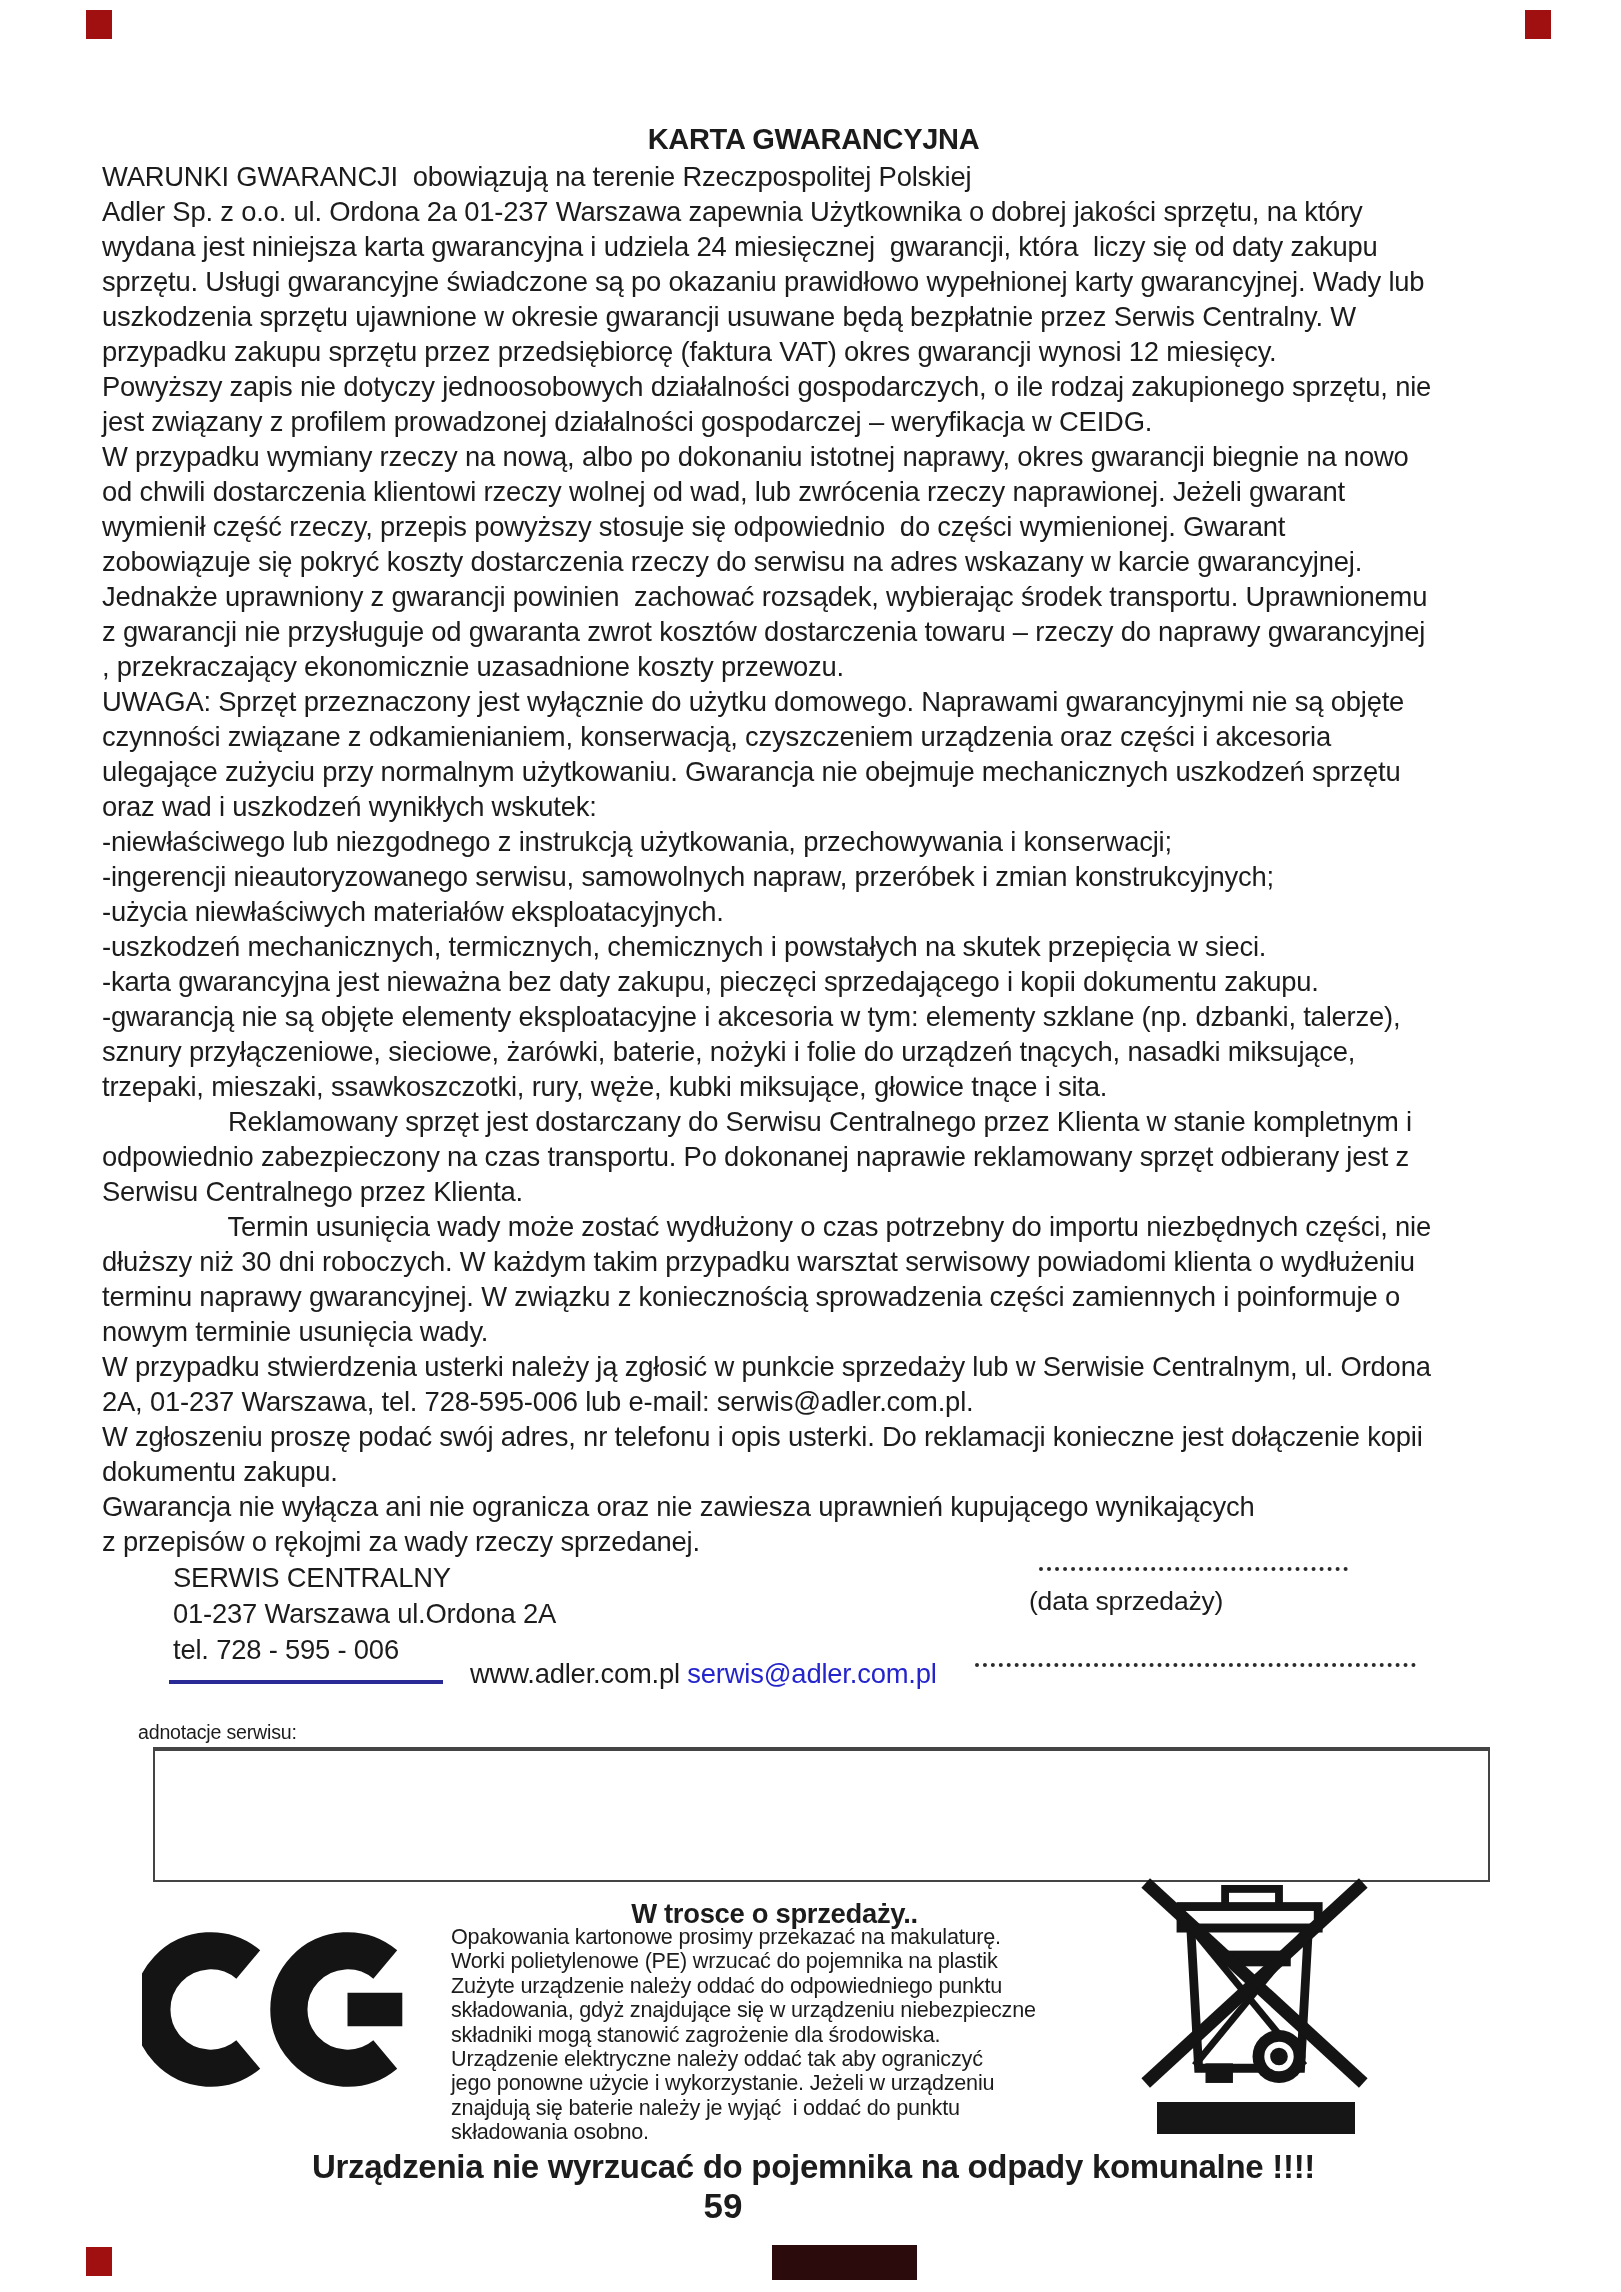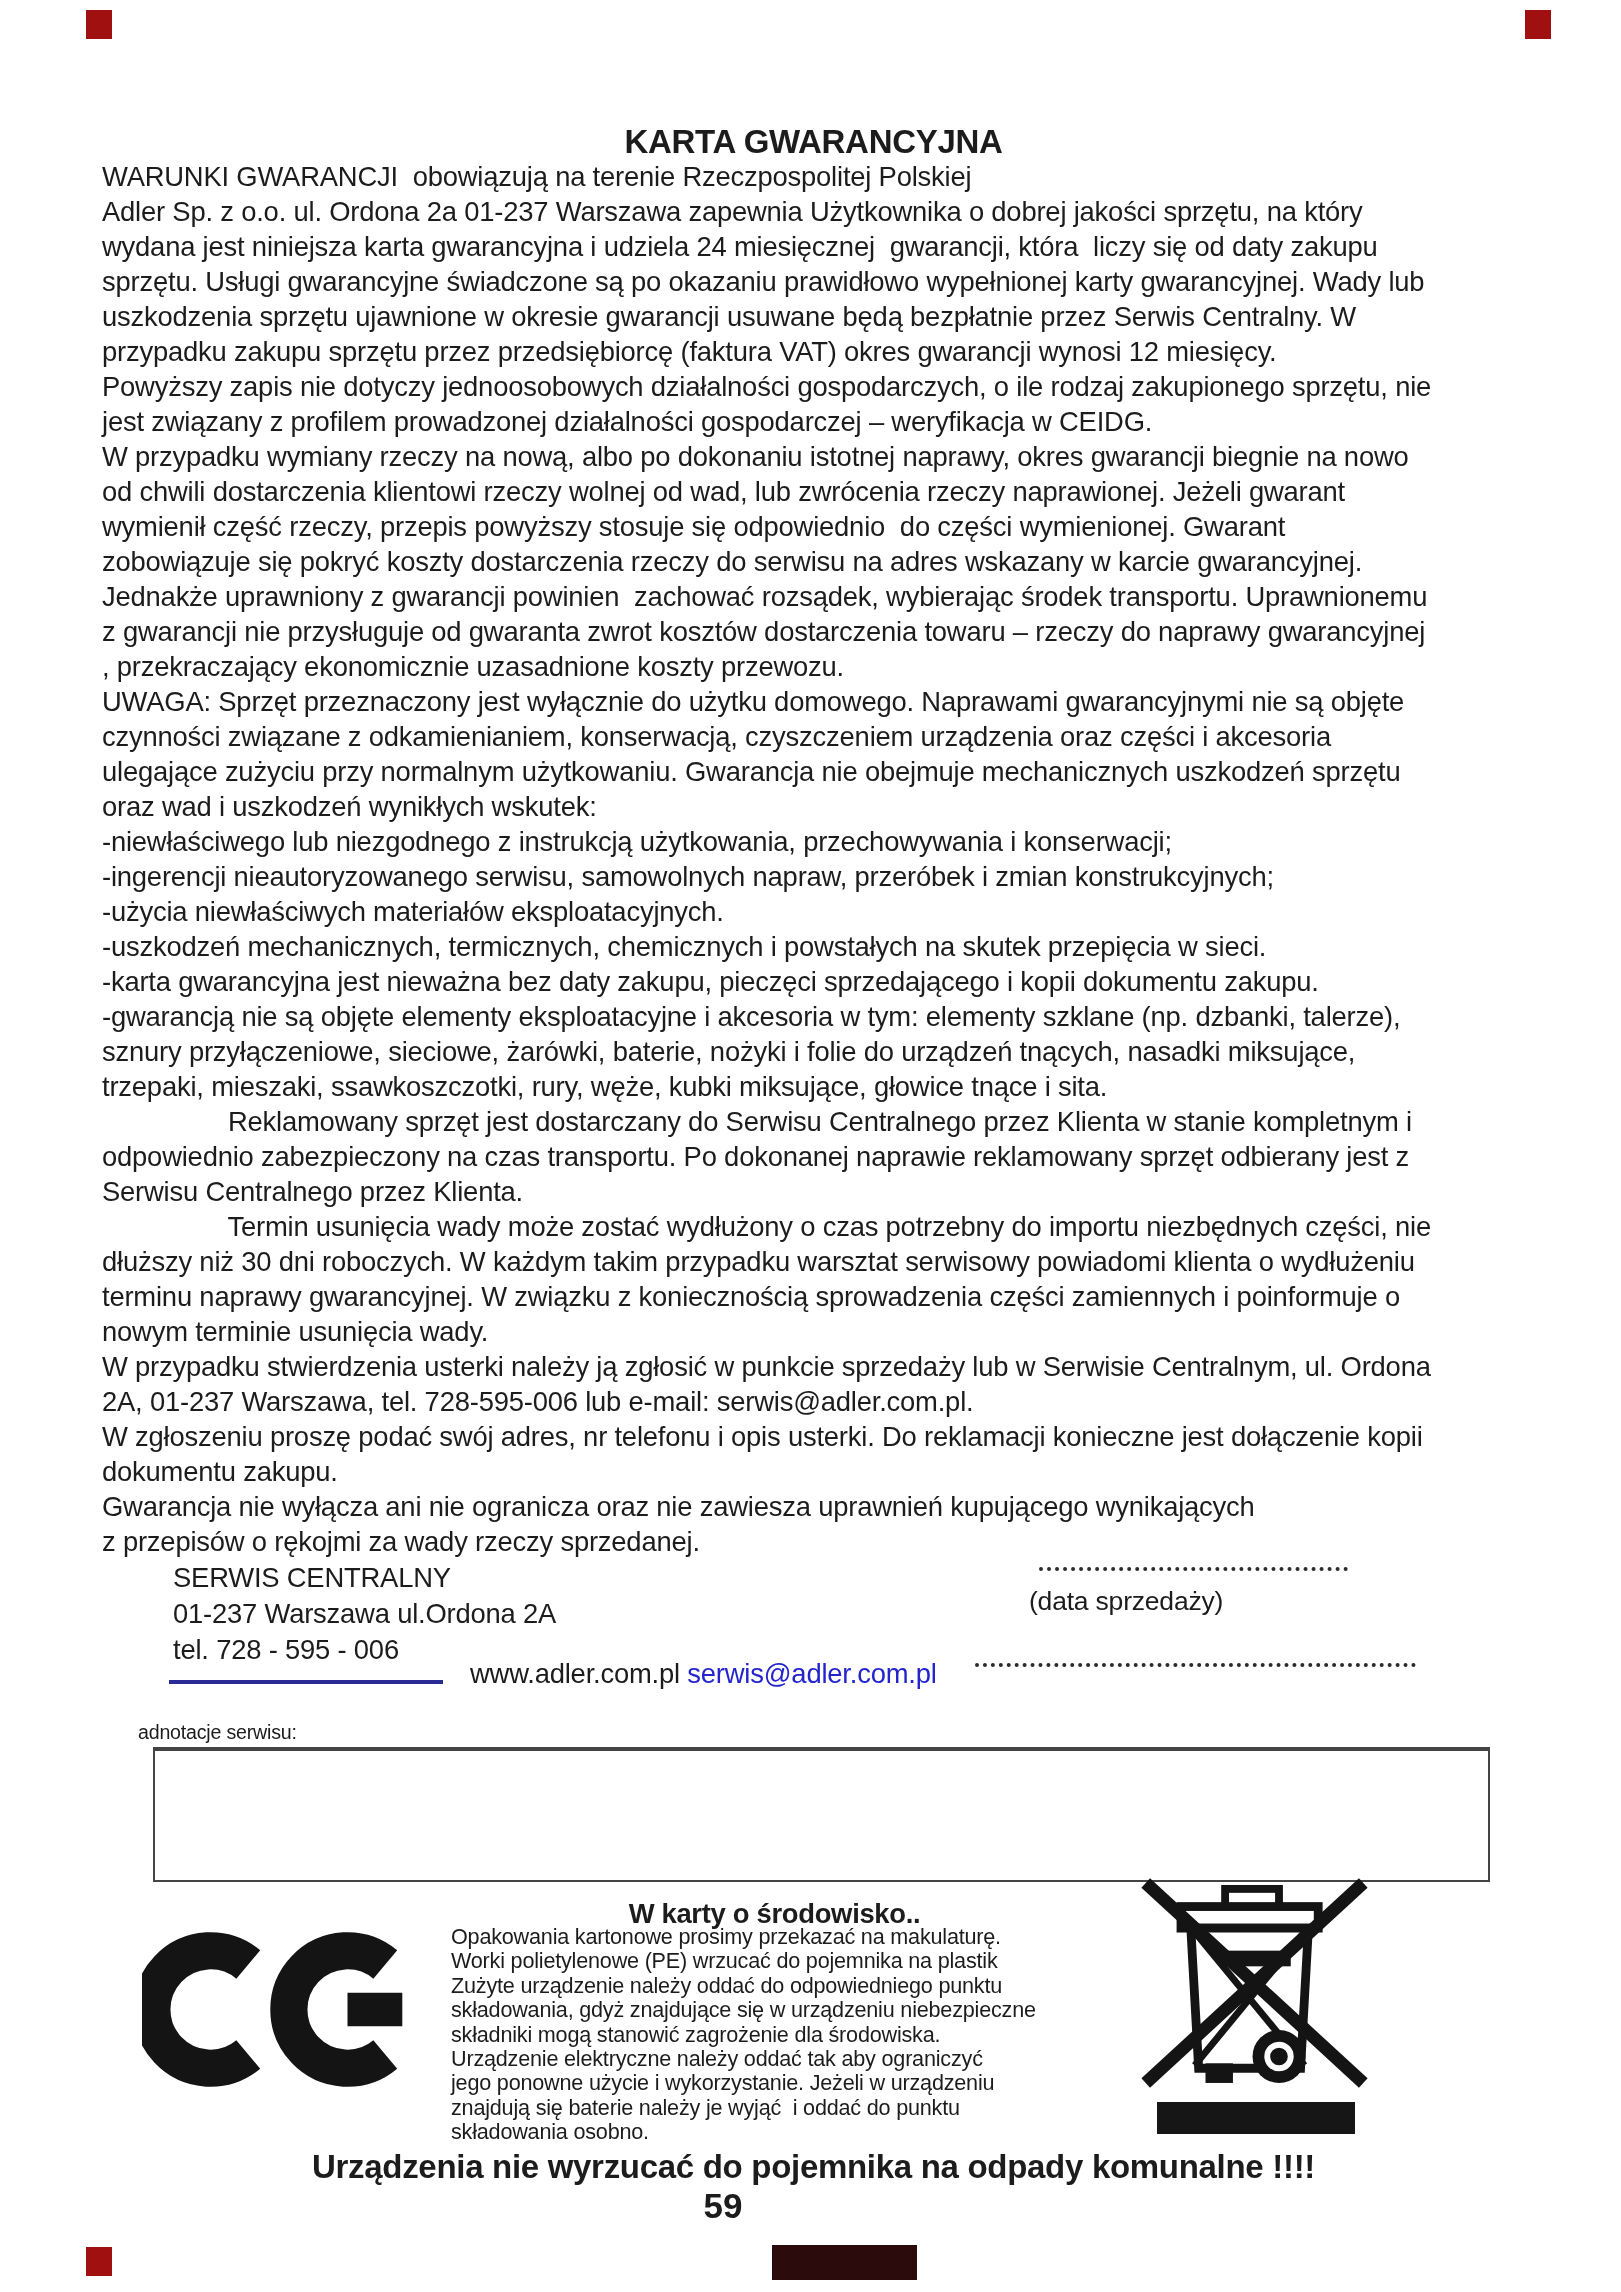--- a/index.html
+++ b/index.html
@@ -9,21 +9,21 @@
     height:2293px;
     background:#ffffff;
     font-family:"Liberation Sans", sans-serif;
     color:#1c1c1c;
     overflow:hidden;
   }
   .abs{position:absolute;}
   .doc-title{
     left:59px; top:123px; width:1509px;
     text-align:center;
-    font-size:33px; font-weight:bold;
+    font-size:29px; font-weight:bold;
     letter-spacing:-0.3px;
   }
   .body-text{
     left:102px; top:159px; width:1470px;
     font-size:27.4px; line-height:35px;
     letter-spacing:-0.2px;
     white-space:pre;
   }
   .service-block{
     left:173px; top:1560px;
@@ -127,21 +127,21 @@
   <div class="abs service-box"></div>
 
   <div class="abs ce-logo">
     <svg width="274" height="201" viewBox="0 0 140 100" xmlns="http://www.w3.org/2000/svg">
       <path d="M 54.3 27 A 30 30 0 1 0 54.3 73" fill="none" stroke="#141414" stroke-width="19"></path>
       <path d="M 124.3 27 A 30 30 0 1 0 124.3 73" fill="none" stroke="#141414" stroke-width="19"></path>
       <path d="M 105 50 H 133" fill="none" stroke="#141414" stroke-width="17"></path>
     </svg>
   </div>
 
-  <div class="abs eco-title">W karty o środowisko..</div>
+  <div class="abs eco-title">W trosce o sprzedaży..</div>
   <div class="abs eco-text"><div>Opakowania kartonowe prosimy przekazać na makulaturę.</div><div>Worki polietylenowe (PE) wrzucać do pojemnika na plastik</div><div>Zużyte urządzenie należy oddać do odpowiedniego punktu</div><div>składowania, gdyż znajdujące się w urządzeniu niebezpieczne</div><div>składniki mogą stanowić zagrożenie dla środowiska.</div><div>Urządzenie elektryczne należy oddać tak aby ograniczyć</div><div>jego ponowne użycie i wykorzystanie. Jeżeli w urządzeniu</div><div>znajdują się baterie należy je wyjąć  i oddać do punktu</div><div>składowania osobno.</div></div>
 
   <div class="abs weee-icon">
     <svg width="245" height="211" viewBox="0 0 250 215" xmlns="http://www.w3.org/2000/svg">
       <rect x="95" y="12" width="55" height="20" fill="#ffffff" stroke="#141414" stroke-width="8"></rect>
       <rect x="50" y="30" width="140" height="22" fill="#ffffff" stroke="#141414" stroke-width="9"></rect>
       <polygon points="60,52 180,52 172,195 68,195" fill="#ffffff" stroke="#141414" stroke-width="9"></polygon>
       <rect x="92" y="75" width="70" height="16" fill="#141414"></rect>
       <line x1="64" y1="56" x2="176" y2="192" stroke="#141414" stroke-width="7"></line>
       <line x1="176" y1="56" x2="64" y2="192" stroke="#141414" stroke-width="7"></line>

